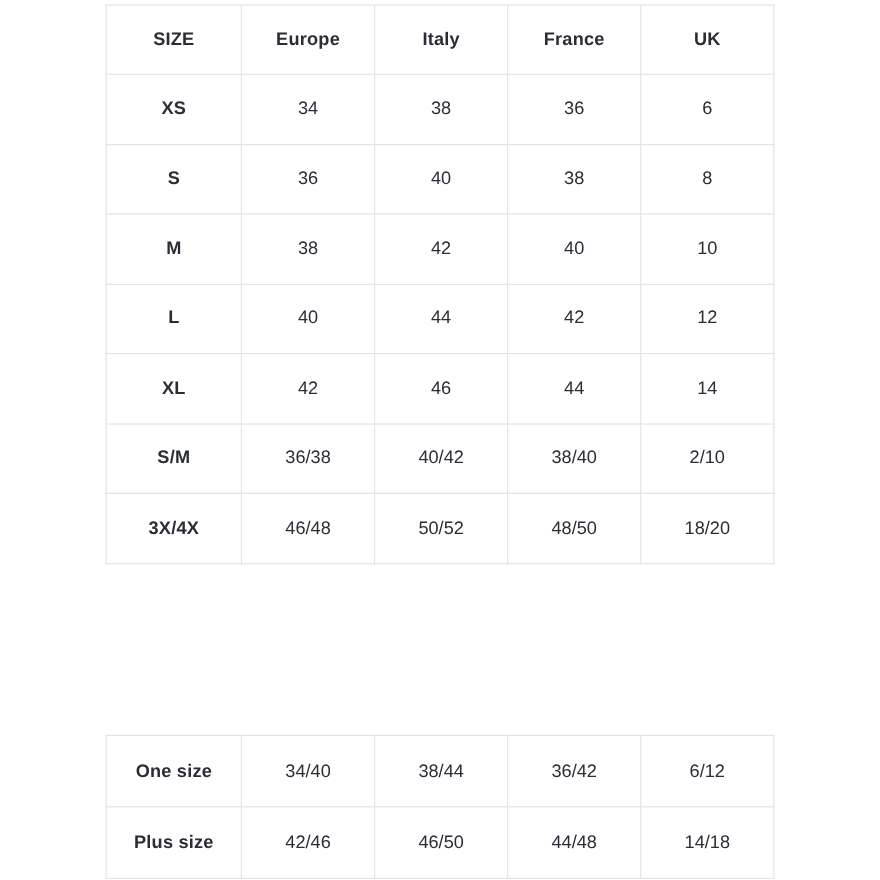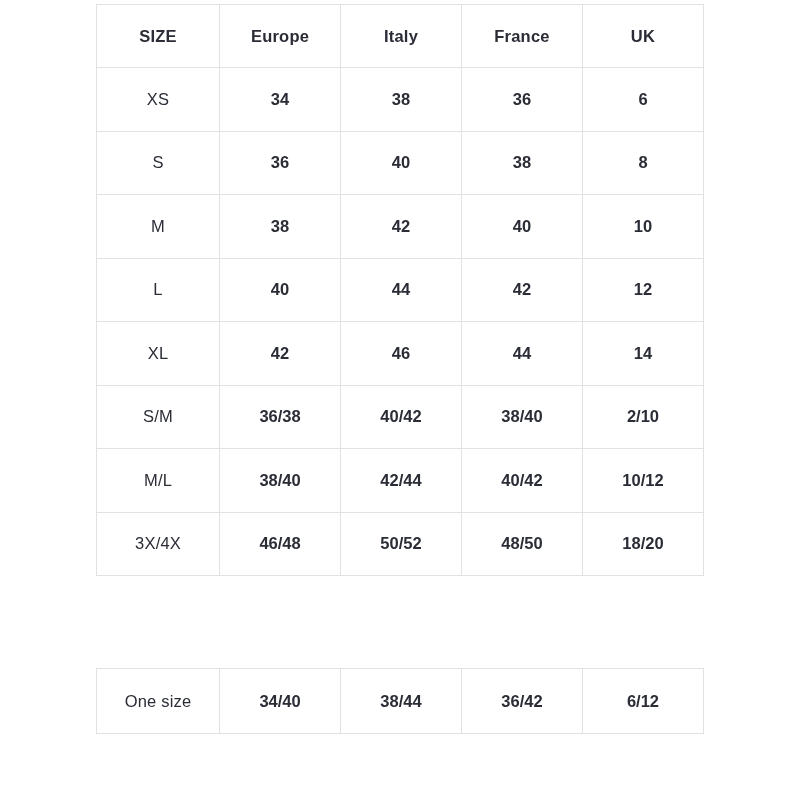--- a/index.html
+++ b/index.html
@@ -33,35 +33,35 @@
     border-collapse: collapse;
     table-layout: fixed;
   }
   table.size-table td,
   table.size-table th {
     border: 1px solid #e2e2e6;
     text-align: center;
     vertical-align: middle;
     font-size: 16.5px;
     color: #2b2d36;
-    font-weight: 700;
+    font-weight: 400;
     padding: 0;
     height: 62.5px;
   }
   
   col.c-label { width: 118px; }
   col.c-val { width: 116px; }
 
   table.size-table th {
     font-weight: 700;
     font-size: 16.5px;
     letter-spacing: 0.2px;
   }
   table.size-table td.row-label {
-    font-weight: 400;
+    font-weight: 700;
     letter-spacing: 0.2px;
   }
   table.size-table tr.header-row th {
     height: 62px;
   }
   .secondary table.size-table td {
     height: 64px;
   }
 </style>
 </head>
@@ -124,27 +124,20 @@
           <td>14</td>
         </tr>
         <tr>
           <td class="row-label">S/M</td>
           <td>36/38</td>
           <td>40/42</td>
           <td>38/40</td>
           <td>2/10</td>
         </tr>
         <tr>
-          <td class="row-label">M/L</td>
-          <td>38/40</td>
-          <td>42/44</td>
-          <td>40/42</td>
-          <td>10/12</td>
-        </tr>
-        <tr>
           <td class="row-label">3X/4X</td>
           <td>46/48</td>
           <td>50/52</td>
           <td>48/50</td>
           <td>18/20</td>
         </tr>
       </tbody>
     </table>
   </div>
 
@@ -158,17 +151,24 @@
         <col class="c-val">
       </colgroup>
       <tbody>
         <tr>
           <td class="row-label">One size</td>
           <td>34/40</td>
           <td>38/44</td>
           <td>36/42</td>
           <td>6/12</td>
         </tr>
+        <tr>
+          <td class="row-label">Plus size</td>
+          <td>42/46</td>
+          <td>46/50</td>
+          <td>44/48</td>
+          <td>14/18</td>
+        </tr>
       </tbody>
     </table>
   </div>
 
 </div>
 
 </body></html>

